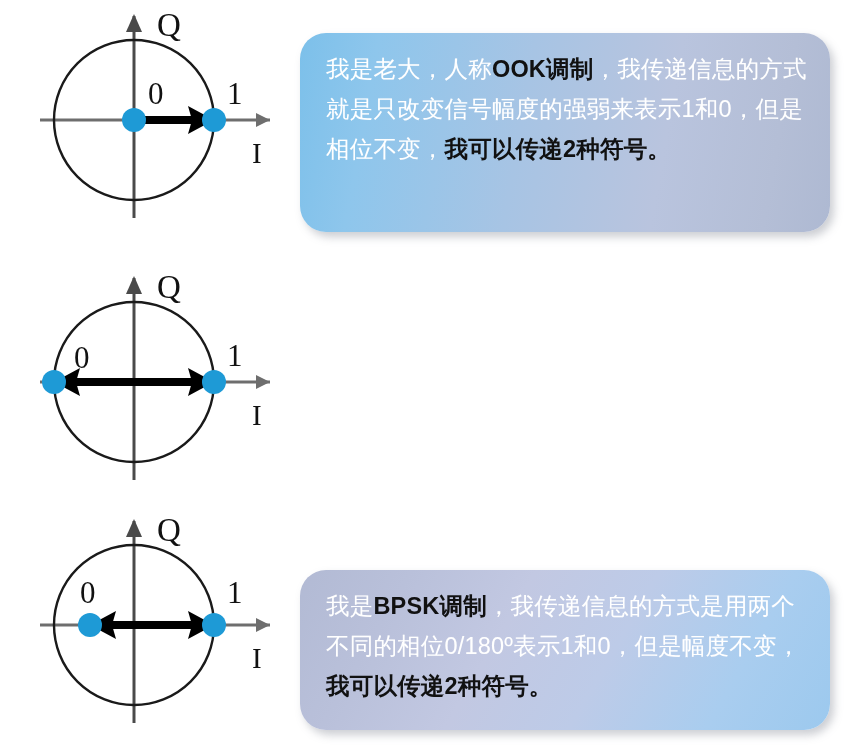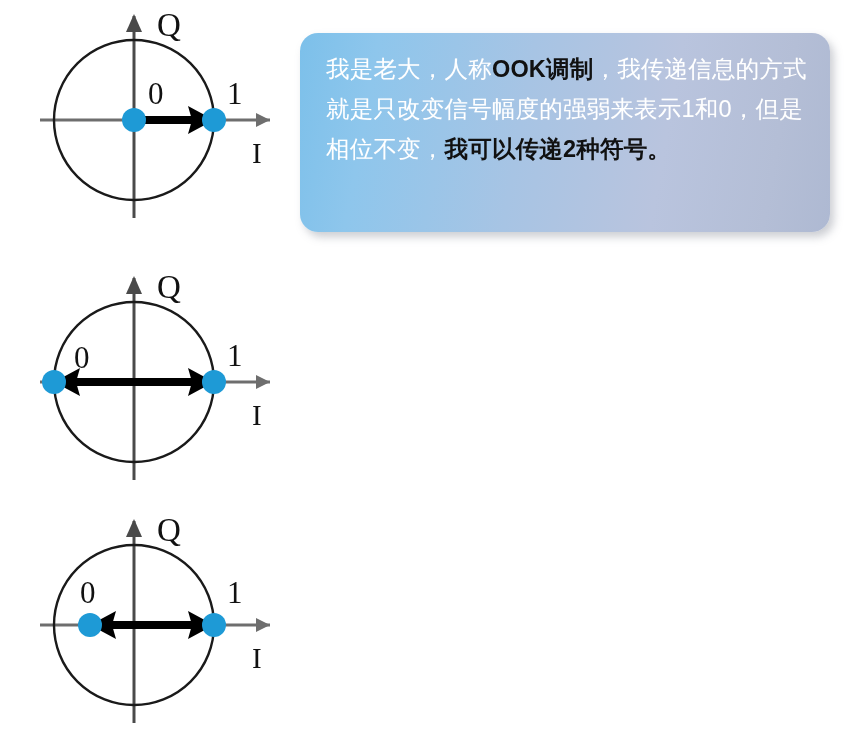--- a/index.html
+++ b/index.html
@@ -37,21 +37,21 @@
     left: 22px;
     top: 0;
     width: 270px;
     height: 240px;
   }
   .constellation svg { display: block; }
 
   
   .bubble {
     position: absolute;
-    border-radius: 18px;
+    border-radius: 26px;
     box-sizing: border-box;
     box-shadow: 4px 5px 9px rgba(120,125,140,0.38);
     padding: 16px 22px 14px 26px;
     color: #ffffff;
     font-size: 23.5px;
     line-height: 40px;
     letter-spacing: 0.2px;
     text-shadow: 0 0 1px rgba(255,255,255,0.25);
   }
   .bubble .b {
@@ -146,20 +146,25 @@
         <polygon points="192,120 166,106 170,120 166,134" fill="#000000"></polygon>
         <circle cx="32" cy="120" r="12" fill="#1e9ad6"></circle>
         <circle cx="192" cy="120" r="12" fill="#1e9ad6"></circle>
         <text x="52" y="106" font-family="Liberation Serif, serif" font-size="31" fill="#111111">0</text>
         <text x="205" y="104" font-family="Liberation Serif, serif" font-size="31" fill="#111111">1</text>
         <text x="135" y="36" font-family="Liberation Serif, serif" font-size="33" fill="#111111">Q</text>
         <text x="230" y="163" font-family="Liberation Serif, serif" font-size="29" fill="#111111">I</text>
       </svg>
     </div>
 
+    <div class="bubble" id="bubble-bpsk">
+      <span class="bubble-text">
+        <span>我是</span><span class="b">BPSK调制</span><span>，我传递信息的方式是用两个不同的相位0/180º表示1和0，但是幅度不变，</span><span class="b">我可以传递2种符号。</span>
+      </span>
+    </div>
   </div>
 
   <div class="row" id="row-iq">
 
     <div class="constellation">
       <svg width="270" height="240" viewBox="0 0 270 240">
         <line x1="18" y1="120" x2="248" y2="120" stroke="#6e6e6e" stroke-width="3"></line>
         <polygon points="248,120 234,113 234,127" fill="#6e6e6e"></polygon>
         <line x1="112" y1="218" x2="112" y2="16" stroke="#4a4a4a" stroke-width="3"></line>
         <polygon points="112,14 104,32 120,32" fill="#4a4a4a"></polygon>

